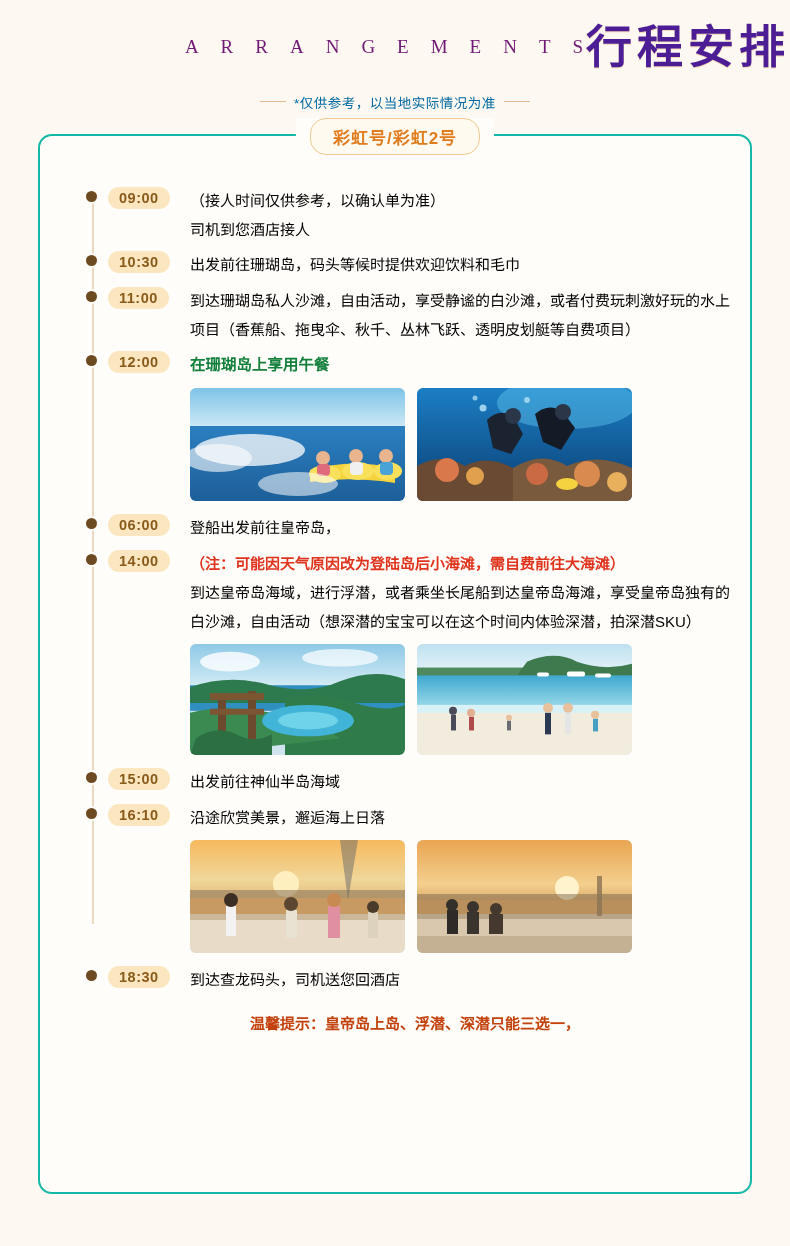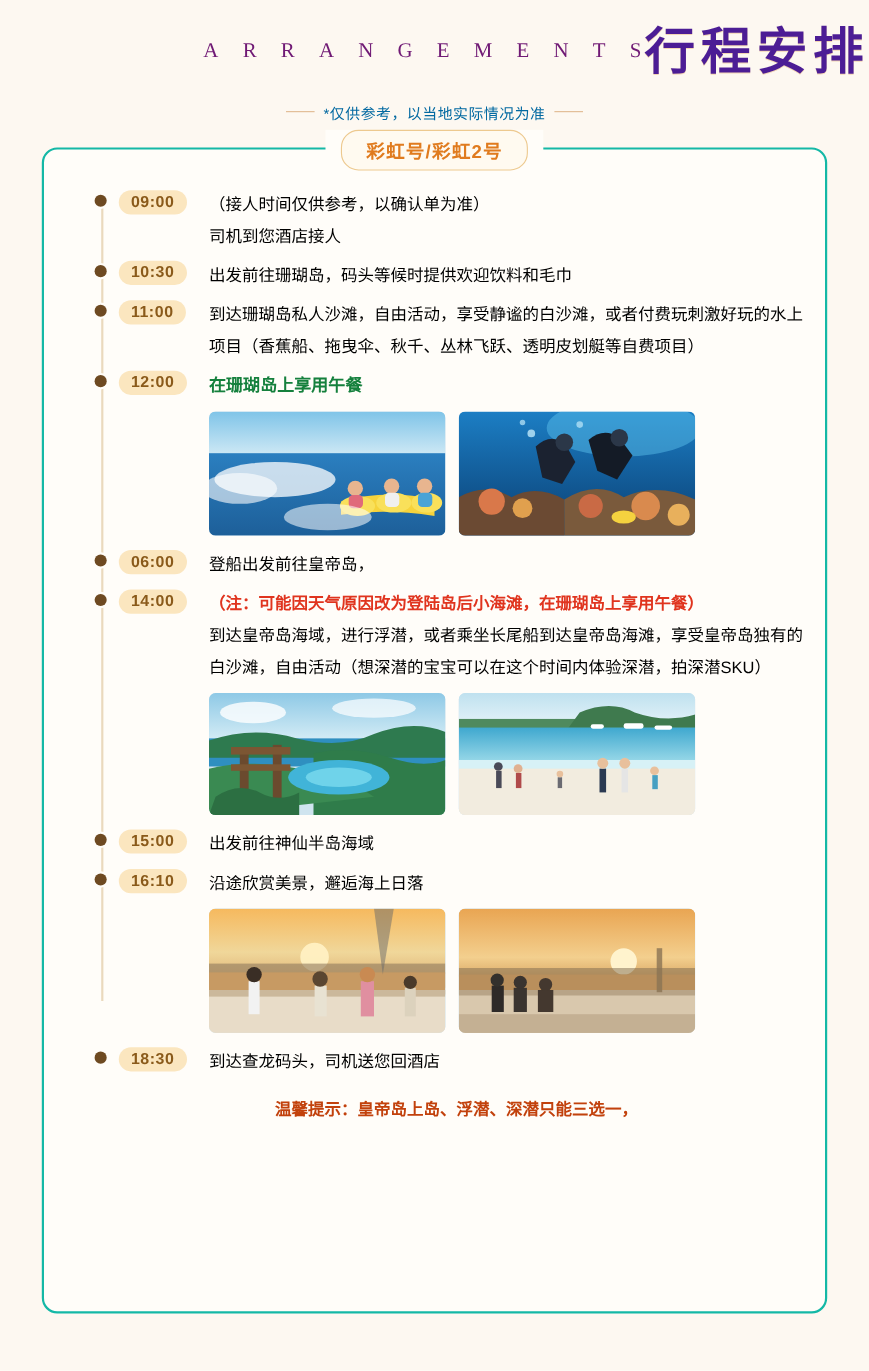--- a/index.html
+++ b/index.html
@@ -94,20 +94,21 @@
     font-weight: bold;
     color: #e07b1e;
     letter-spacing: 1px;
     white-space: nowrap;
   }
 
   
   .timeline {
     position: relative;
     padding-left: 18px;
+    margin-top: 14px;
   }
   .timeline::before {
     content: "";
     position: absolute;
     left: 32px;
     top: 14px;
     bottom: 70px;
     width: 1.5px;
     background: #ead9bd;
   }
@@ -323,21 +324,21 @@
         <div class="line">登船出发前往皇帝岛，</div>
       </div>
     </div>
 
     <div class="row">
       <div class="gutter">
         <span class="dot"></span>
         <span class="time-pill">14:00</span>
       </div>
       <div class="content">
-        <div class="line red">（注：可能因天气原因改为登陆岛后小海滩，在珊瑚岛上享用午餐）</div>
+        <div class="line red">（注：可能因天气原因改为登陆岛后小海滩，需自费前往大海滩）</div>
         <div class="line">到达皇帝岛海域，进行浮潜，或者乘坐长尾船到达皇帝岛海滩，享受皇帝岛独有的白沙滩，自由活动（想深潜的宝宝可以在这个时间内体验深潜，拍深潜SKU）</div>
         <div class="img-pair">
           <div class="photo tall">
             <svg viewBox="0 0 215 113" preserveAspectRatio="none">
               <defs>
                 <linearGradient id="sky2" x1="0" y1="0" x2="0" y2="1">
                   <stop offset="0%" stop-color="#8ec9e6"></stop>
                     <stop offset="100%" stop-color="#d8eef6"></stop>
                 </linearGradient>
               </defs>

